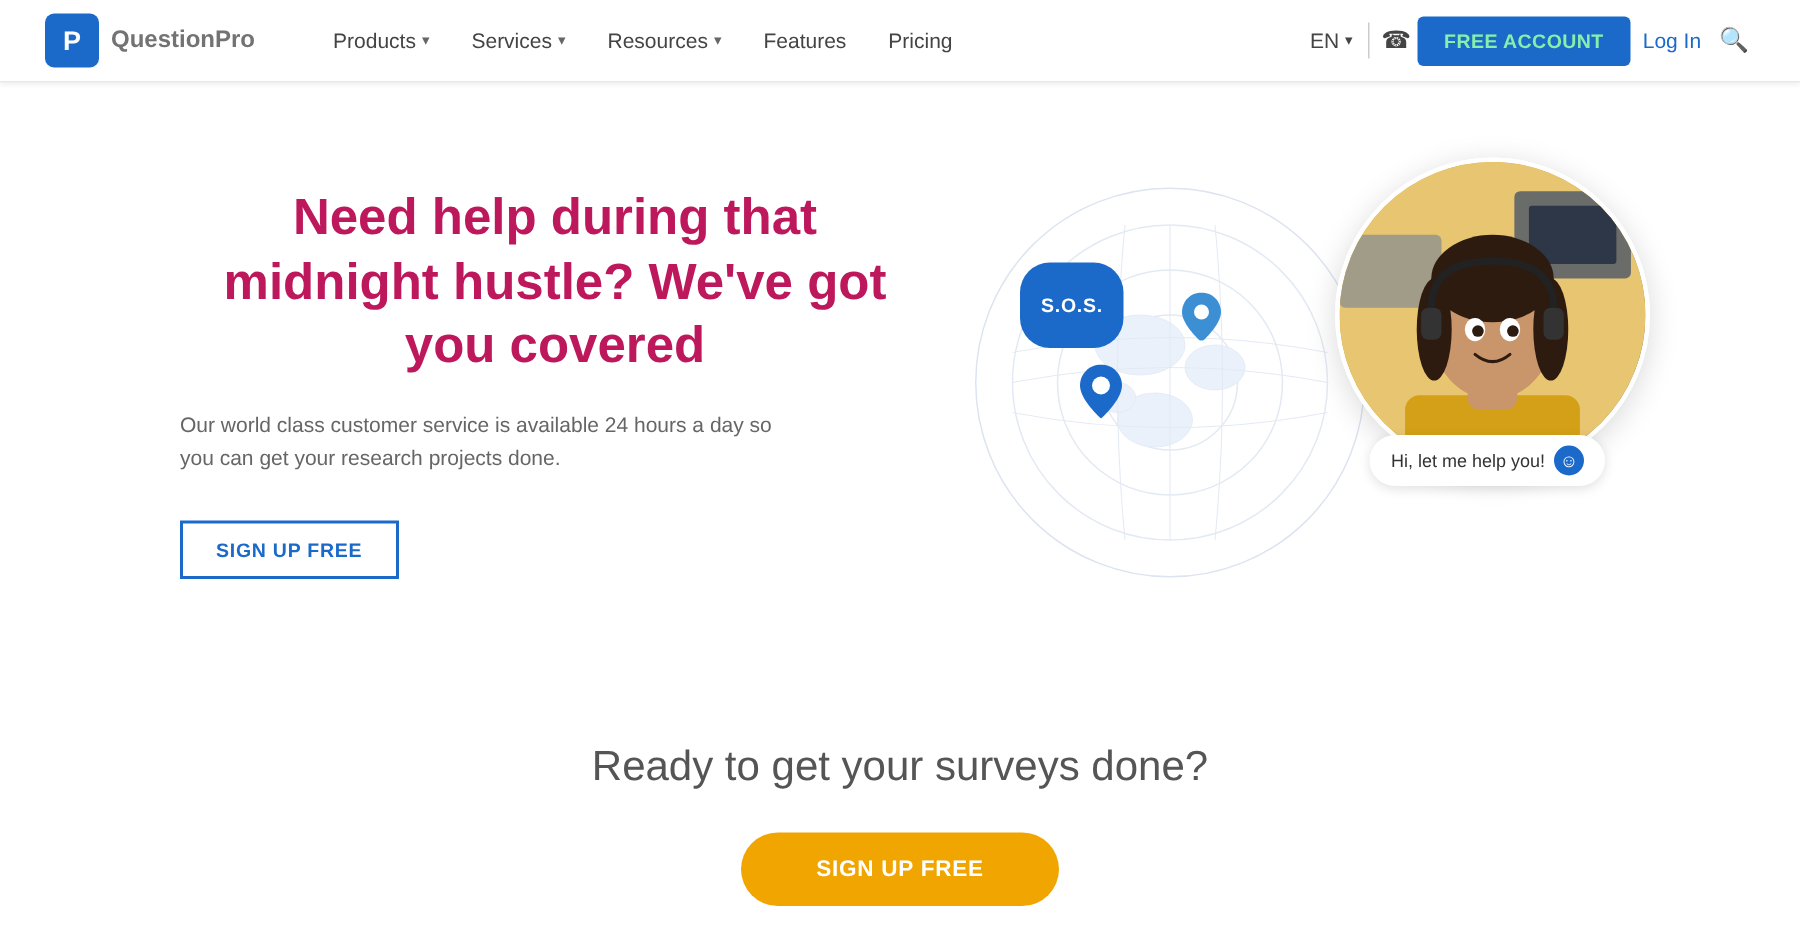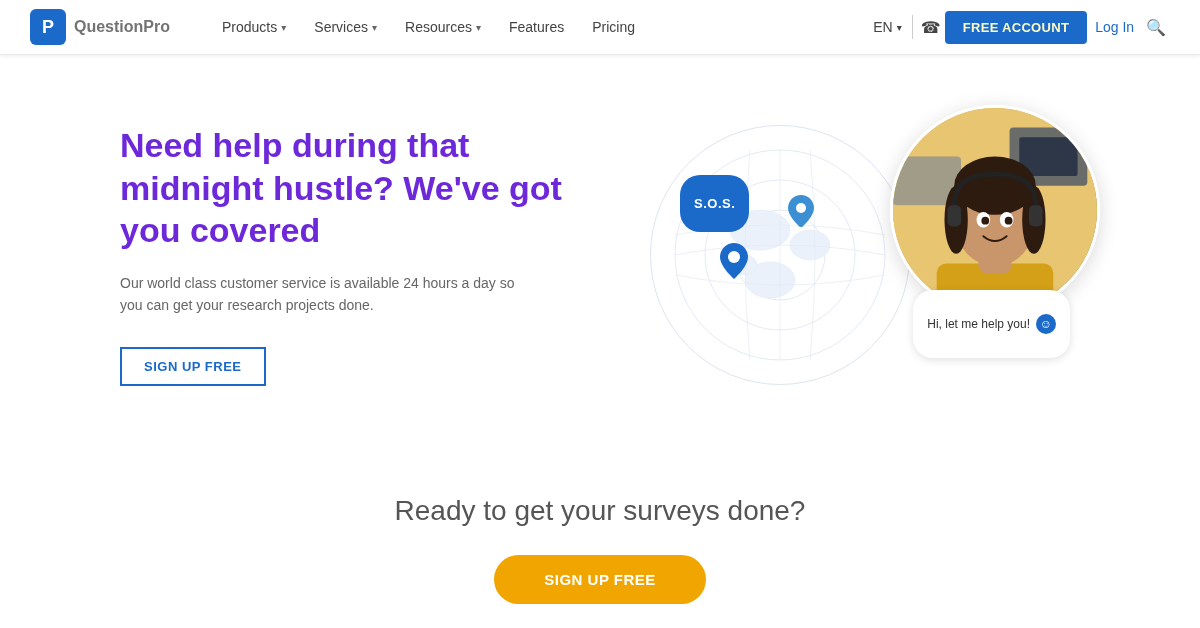--- a/index.html
+++ b/index.html
@@ -85,21 +85,21 @@
       height: 28px;
       display: flex;
       align-items: center;
       justify-content: center;
       cursor: pointer;
       color: #444;
       font-size: 16px;
     }
     .btn-free-account {
       background: #1b6ac9;
-      color: #fef9c3;
+      color: #86efac;
       border: none;
       padding: 9px 18px;
       border-radius: 4px;
       font-size: 13px;
       font-weight: 700;
       cursor: pointer;
       letter-spacing: 0.3px;
     }
     .btn-login {
       background: none;
@@ -124,23 +124,24 @@
       min-height: 360px;
       position: relative;
     }
     .hero-left {
       flex: 1;
       max-width: 520px;
     }
     .hero-title {
       font-size: 34px;
       font-weight: 700;
-      color: #6d28d9;
+      color: #be185d;
       line-height: 1.25;
       margin-bottom: 20px;
+      text-align: center;
     }
     .hero-desc {
       font-size: 14px;
       color: #666;
       line-height: 1.6;
       margin-bottom: 30px;
       max-width: 400px;
     }
     .btn-sign-up-hero {
       background: #fff;
@@ -214,21 +215,21 @@
       font-weight: 600;
       letter-spacing: 0.5px;
       z-index: 10;
     }
     .bubble-hi {
       position: absolute;
       right: 50px;
       top: 195px;
       background: #fff;
       color: #333;
-      padding: 24px 14px;
+      padding: 7px 14px;
       border-radius: 20px;
       font-size: 12px;
       font-weight: 500;
       z-index: 10;
       box-shadow: 0 2px 8px rgba(0,0,0,0.12);
       display: flex;
       align-items: center;
       gap: 6px;
       white-space: nowrap;
     }

